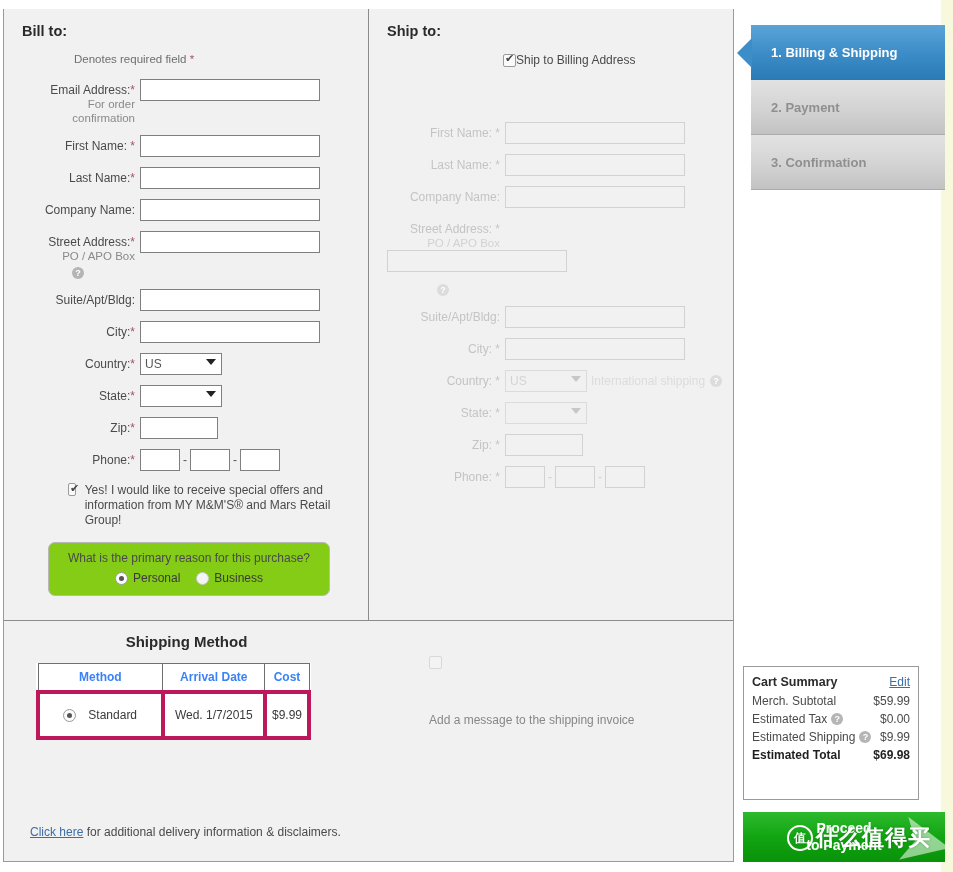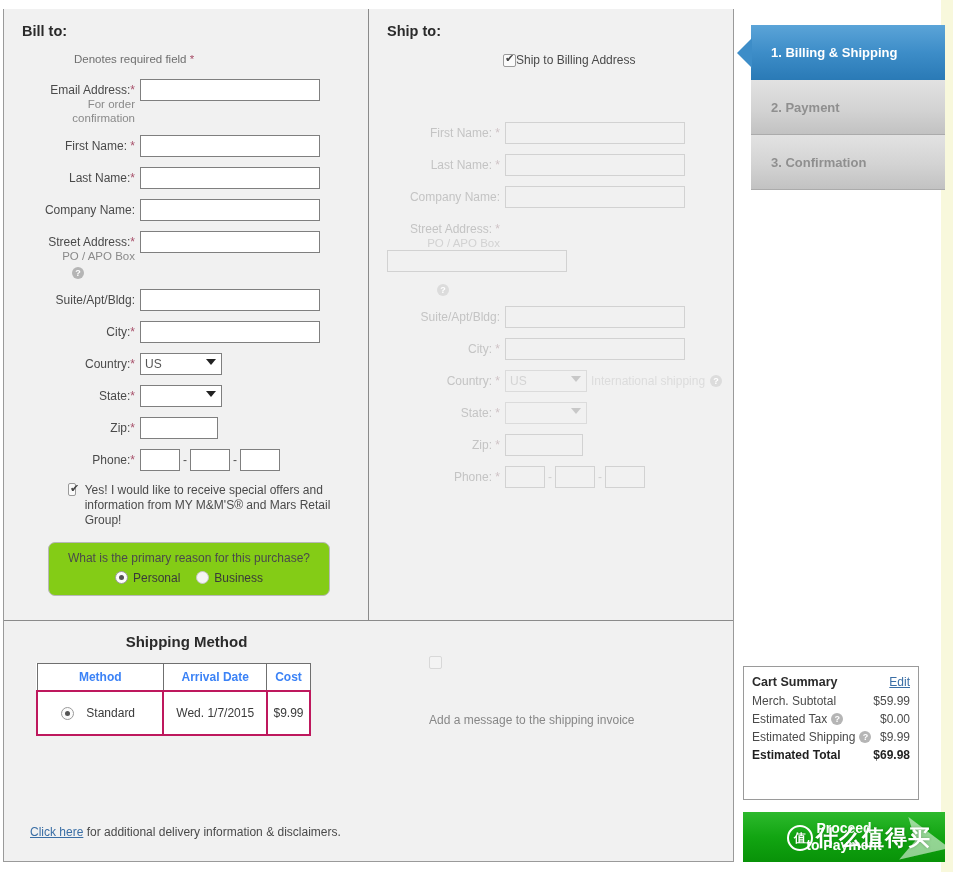--- a/index.html
+++ b/index.html
@@ -133,21 +133,21 @@
     display:flex; gap:9px; margin:12px 0 0 46px; width:290px;
     font-size:12px; color:#4a4a4a; line-height:15px;
   }
   #reason-box{
     margin:14px 0 0 26px; width:280px;
     border:1px solid #b8b8b8; border-radius:7px; background:#84cc16;
     padding:8px 0 10px 0; text-align:center;
   }
   #reason-box .q{ font-size:12px; color:#4a4a4a; display:block; margin-bottom:6px;}
   #reason-box .opts{ display:flex; justify-content:center; gap:16px; font-size:12px;}
-  #reason-box .opt{ display:flex; align-items:flex-start; gap:5px; }
+  #reason-box .opt{ display:flex; align-items:flex-end; gap:5px; }
 
   
   #intl-note{
     position:absolute; left:225px; top:76px;
     font-size:12px; color:#dcdcdc; display:flex; align-items:center; gap:5px;
   }
 
   
   #ship-method{
     border-top:1px solid #8b8b8b;
@@ -159,21 +159,21 @@
   }
   #ship-table{
     border-collapse:collapse; margin:13px 0 0 32px; width:275px;
     background:#ffffff;
   }
   #ship-table th{
     border:1px solid #6f6f6f; font-size:12px; font-weight:bold; color:#3b82f6;
     height:24px; text-align:center;
   }
   #ship-table td{
-    border:2px solid #be185d; font-size:12px; color:#3a3a3a;
+    border:4px solid #be185d; font-size:12px; color:#3a3a3a;
     height:40px; text-align:center;
   }
   #ship-table td.m{ text-align:left; padding-left:14px; }
   #ship-table td.m span{ margin-left:9px; }
   #invoice-msg{
     position:absolute; left:425px; top:34px; width:280px;
   }
   #invoice-msg .mtext{ margin-top:44px; font-size:12px; color:#878787; }
   #disclaimer{
     position:absolute; left:26px; top:816px; font-size:12px; color:#4a4a4a;

